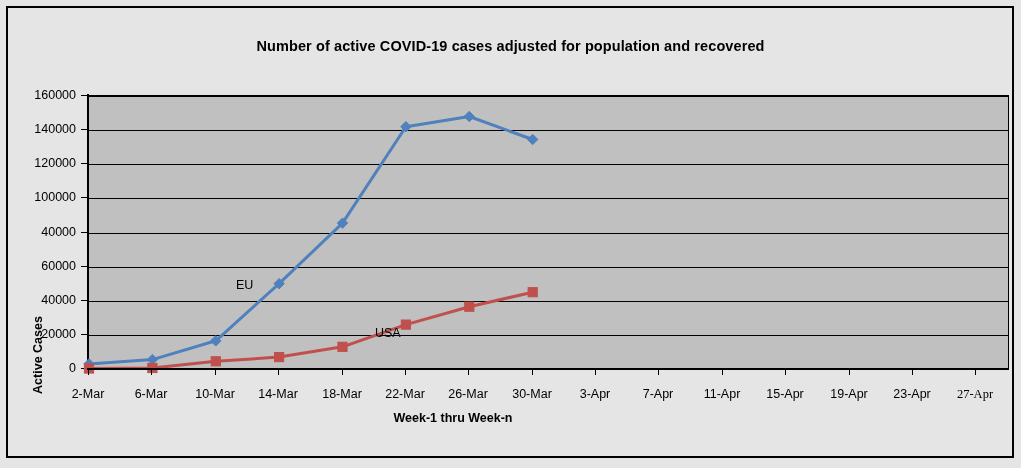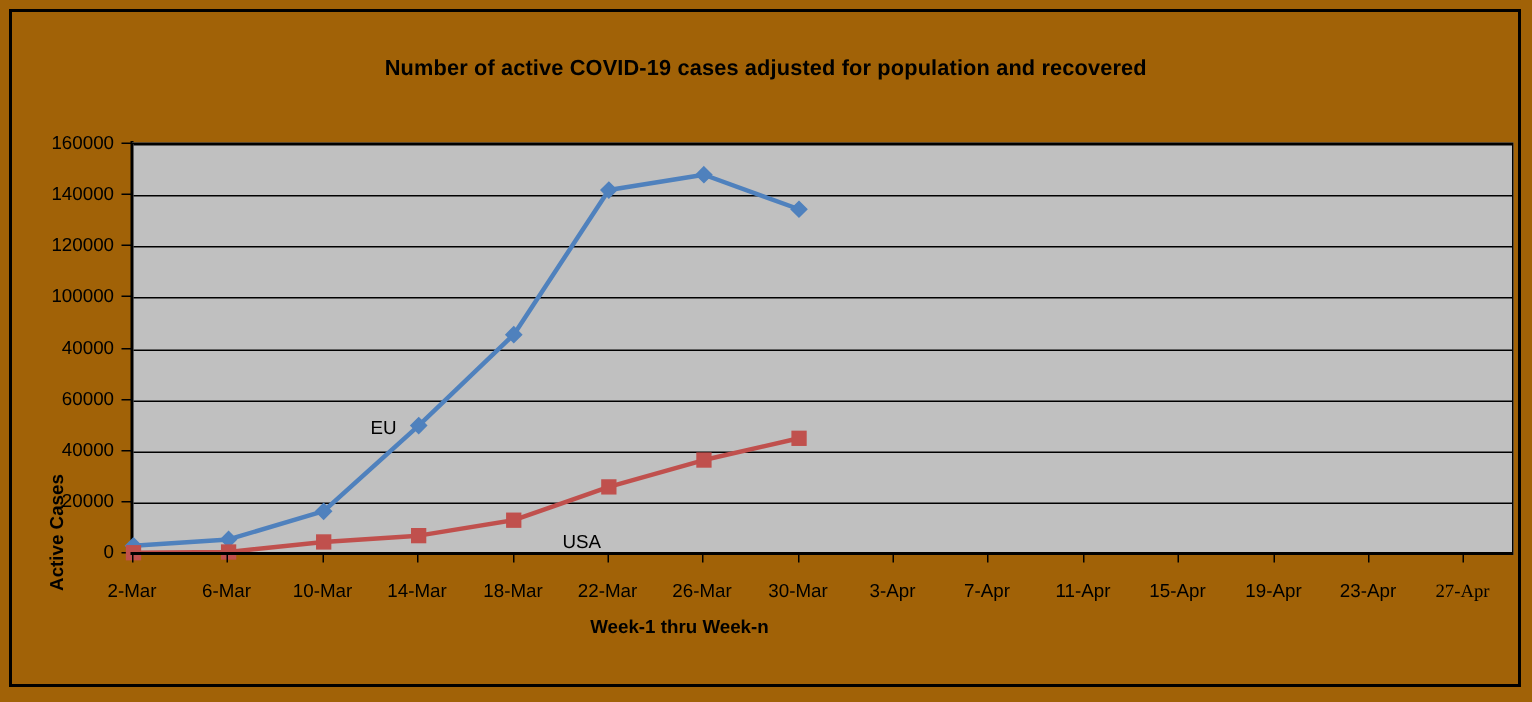--- a/index.html
+++ b/index.html
@@ -7,21 +7,21 @@
     padding: 0;
     background: #ffffff;
   }
   body {
     font-family: "Liberation Sans", sans-serif;
   }
   #chart-frame {
     position: relative;
     width: 1021px;
     height: 468px;
-    background: #a16207;
+    background: #e5e5e5;
     box-sizing: border-box;
     overflow: hidden;
   }
   
   .frame-border-top,
   .frame-border-left,
   .frame-border-right,
   .frame-border-bottom {
     position: absolute;
     background: #000000;
@@ -285,17 +285,17 @@
       <div class="x-label" style="left: 722px;">11-Apr</div>
       <div class="x-label" style="left: 785px;">15-Apr</div>
       <div class="x-label" style="left: 849px;">19-Apr</div>
       <div class="x-label" style="left: 912px;">23-Apr</div>
       <div class="x-label" style="left: 975px; font-family: Liberation Serif, serif;">27-Apr</div>
     </div>
 
   <div id="x-axis-title">Week-1 thru Week-n</div>
 
   <div id="series-annotations">
-      <div class="series-annotation" style="left: 247px; top: 278px;">EU</div>
-      <div class="series-annotation" style="left: 375px; top: 354px;">USA</div>
+      <div class="series-annotation" style="left: 236px; top: 278px;">EU</div>
+      <div class="series-annotation" style="left: 375px; top: 326px;">USA</div>
     </div>
 
 </div>
 
 </body></html>

